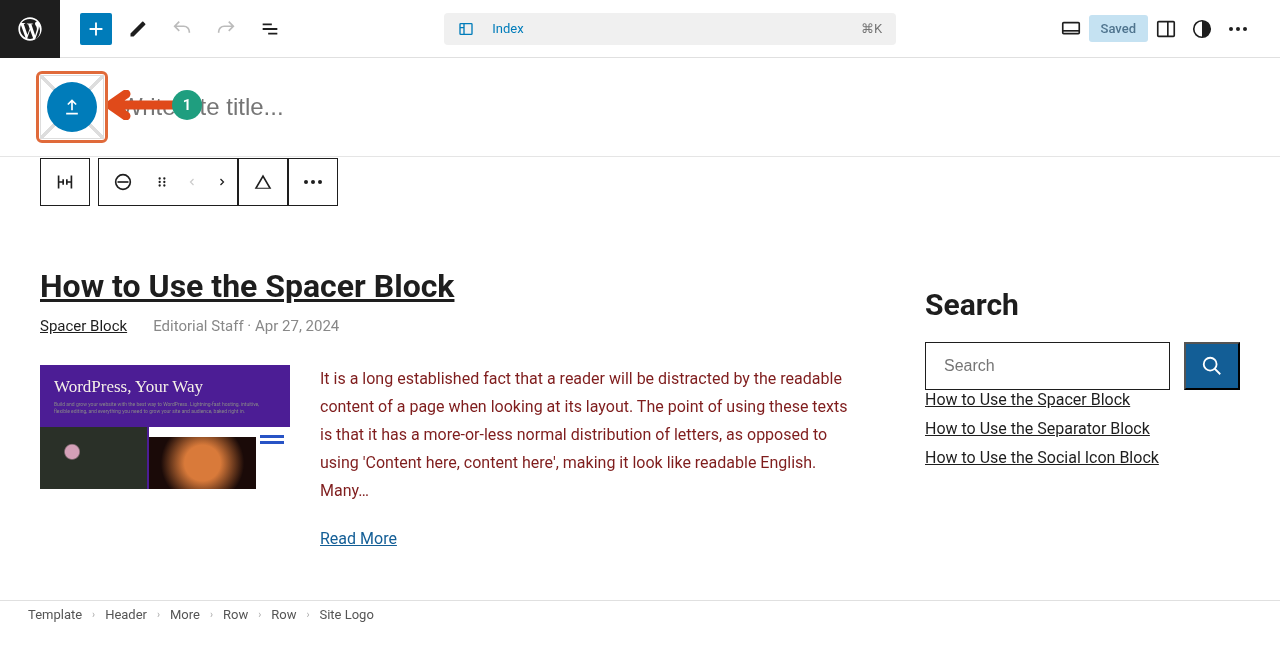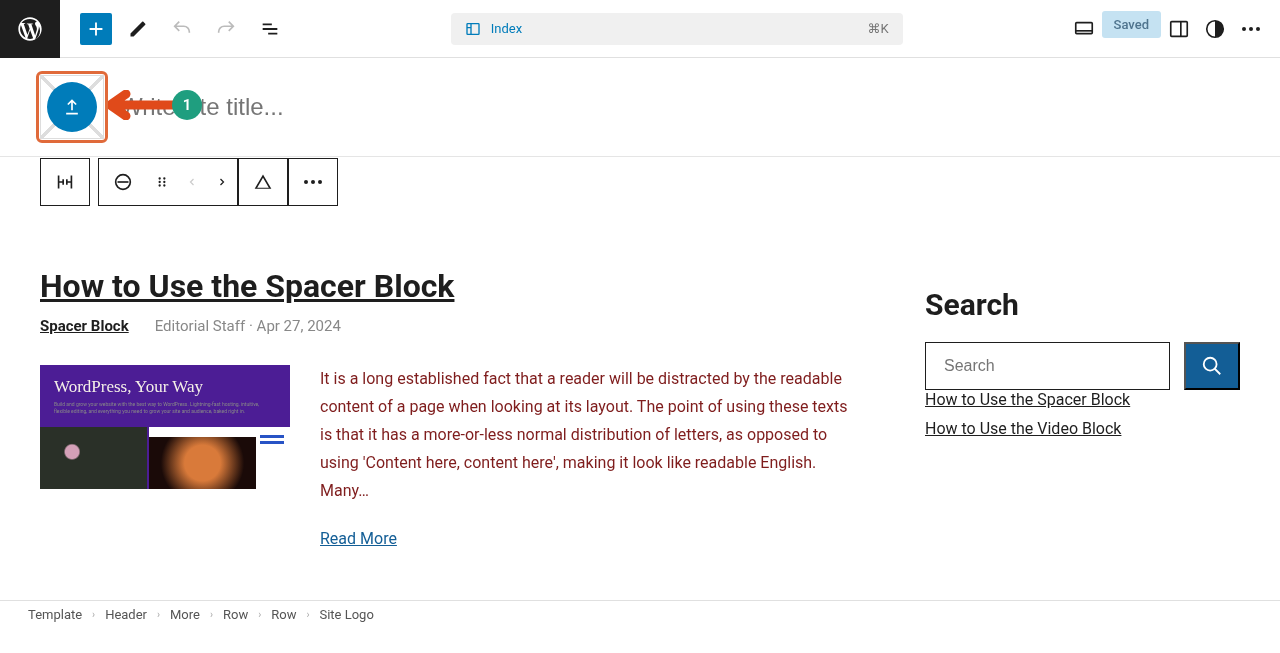--- a/index.html
+++ b/index.html
@@ -8,24 +8,24 @@
 
 .topbar { height: 58px; display: flex; align-items: center; border-bottom: 1px solid #e0e0e0; }
 .wp-logo { width: 60px; height: 58px; background: #1e1e1e; display: flex; align-items: center; justify-content: center; color: #fff; }
 .wp-logo svg { width: 28px; height: 28px; fill: #fff; }
 .tb-left { display: flex; align-items: center; gap: 8px; padding-left: 20px; }
 .add-block { width: 32px; height: 32px; background: #007cba; color: #fff; display: flex; align-items: center; justify-content: center; border-radius: 2px; }
 .icon-btn { width: 36px; height: 36px; display: flex; align-items: center; justify-content: center; color: #1e1e1e; }
 .icon-btn.dim { color: #bbb; }
 .center-command { flex: 1; display: flex; justify-content: center; }
 .command-bar { width: 452px; height: 32px; background: #f0f0f0; border-radius: 4px; display: flex; align-items: center; padding: 0 14px; color: #757575; font-size: 13px; justify-content: space-between; }
-.command-bar .left { display: flex; align-items: center; gap: 10px; }
+.command-bar .left { display: flex; align-items: center; gap: 18px; }
 .command-bar .left svg { color: #007cba; }
 .command-bar .title { color: #007cba; font-weight: 400; }
-.tb-right { display: flex; align-items: flex-start; padding-right: 11px; }
+.tb-right { display: flex; align-items: center; padding-right: 24px; }
 .saved-btn { background: #c5e2f2; color: #4f748e; padding: 6px 12px; border-radius: 3px; font-size: 13px; font-weight: 500; }
 
 
 .canvas { position: relative; height: 570px; overflow: hidden; }
 .site-header { height: 99px; display: flex; align-items: center; padding: 0 40px; border-bottom: 1px solid #e5e5e5; justify-content: space-between; position: relative; }
 .site-left { display: flex; align-items: center; gap: 16px; }
 .logo-placeholder-wrap { position: relative; }
 .logo-highlight { position: absolute; top: -4px; left: -4px; width: 72px; height: 72px; border: 3px solid #e06a3a; border-radius: 6px; z-index: 2; }
 .logo-circle { width: 50px; height: 50px; border-radius: 50%; background: #007cba; display: flex; align-items: center; justify-content: center; color: #fff; margin: 7px; position: relative; z-index: 1; }
 .logo-bg { position: absolute; top: 0; left: 0; width: 64px; height: 64px; background: linear-gradient(135deg, transparent 48%, #ddd 48%, #ddd 52%, transparent 52%), linear-gradient(45deg, transparent 48%, #ddd 48%, #ddd 52%, transparent 52%); border: 1px solid #ddd; }
@@ -41,21 +41,21 @@
 .bt-group { display: flex; border: 1px solid #1e1e1e; height: 48px; align-items: center; }
 .bt-group + .bt-group { margin-left: 8px; }
 .bt-btn { width: 48px; height: 46px; display: flex; align-items: center; justify-content: center; }
 .bt-narrow { width: 30px; }
 
 
 .content-row { display: flex; padding: 0 40px; margin-top: 110px; gap: 76px; }
 .main-col { flex: 1; max-width: 810px; }
 .post-title { font-size: 32px; font-weight: 700; text-decoration: underline; margin-bottom: 12px; }
 .meta { font-size: 15px; color: #888; margin-bottom: 30px; }
-.meta .cat { color: #1e1e1e; font-weight: 700; text-decoration: underline; }
+.meta .cat { color: #1e1e1e; font-weight: 400; text-decoration: underline; }
 .post-body { display: flex; gap: 30px; }
 .featured { width: 250px; height: 124px; background: #4c1d95; position: relative; overflow: hidden; flex-shrink: 0; }
 .featured .heading { color: #f5f0e8; font-family: Georgia, serif; font-size: 17px; padding: 12px 14px 4px; }
 .featured .smalltext { color: #888; font-size: 5px; padding: 0 14px 6px; line-height: 1.3; }
 .featured .chip { background: #fff; color: #000; font-size: 7px; padding: 2px 6px; margin-left: 14px; display: inline-block; border-radius: 2px; }
 .featured .imgs { position: absolute; bottom: 0; left: 0; right: 0; height: 62px; display: flex; }
 .featured .img1 { width: 108px; background: radial-gradient(circle at 30% 40%, #d4a0b8 8%, #2a3028 10%), radial-gradient(circle at 70% 60%, #d4a0b8 10%, #1a3a28 12%); }
 .featured .img2 { width: 108px; background: radial-gradient(circle at 50% 50%, #d97a3a 30%, #1a0a08 70%); margin-left: 2px; border-top: 10px solid #fff; }
 .featured .img3 { width: 34px; background: #fff; position: relative; }
 .featured .img3::before { content: ""; position: absolute; top: 8px; left: 4px; width: 24px; height: 3px; background: #2853c5; box-shadow: 0 6px 0 #2853c5; }
@@ -267,21 +267,22 @@
         <input class="search-input" placeholder="Search" style="">
         <button class="search-btn">
           <svg width="22" height="22" viewBox="0 0 24 24" fill="none" stroke="currentColor" stroke-width="2">
               <circle cx="10" cy="10" r="7"></circle>
               <path d="M21 21l-6-6"></path>
             </svg>
         </button>
       </div>
       <div class="recent-list">
         <a>How to Use the Spacer Block</a>
-        <a>How to Use the Video Block</a>
+        <a>How to Use the Separator Block</a>
+        <a>How to Use the Social Icon Block</a>
       </div>
     </aside>
   </div>
 
   <div class="breadcrumb">
     <span>Template</span>
       <span class="sep">›</span>
     <span>Header</span>
       <span class="sep">›</span>
     <span>More</span>

